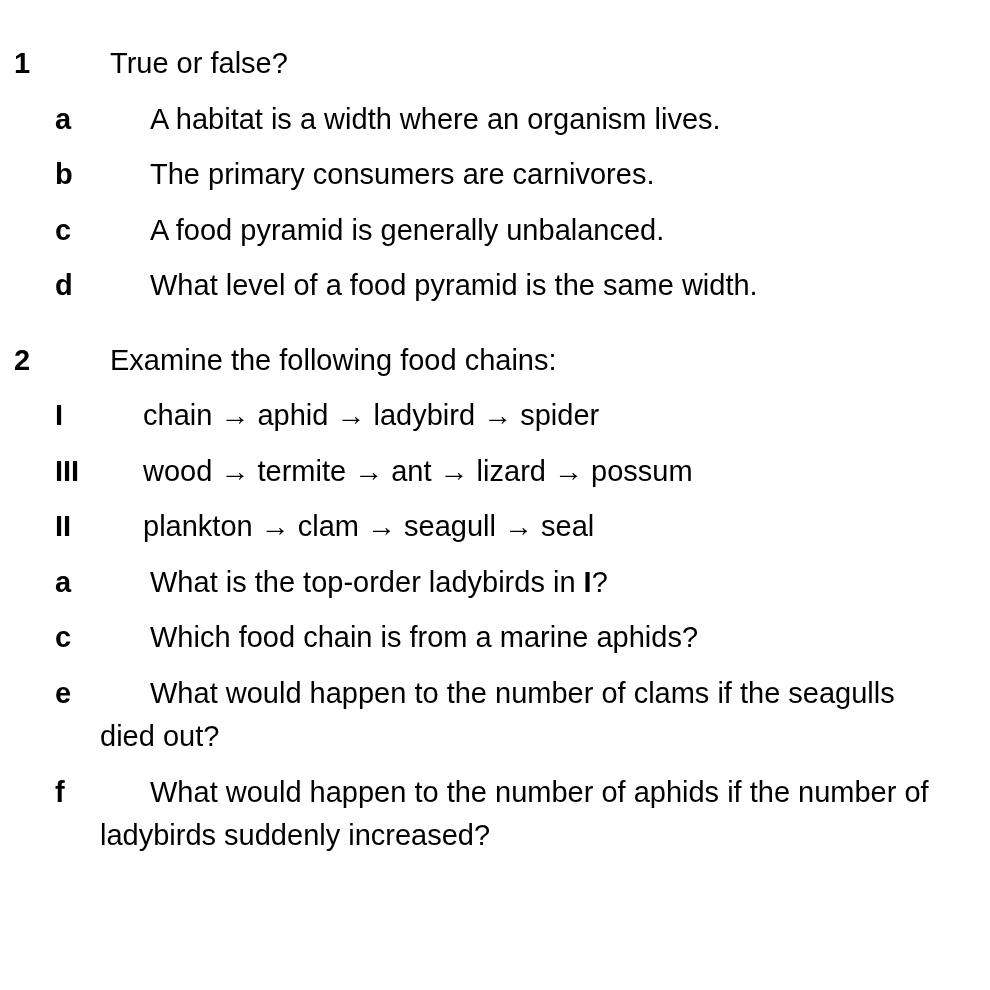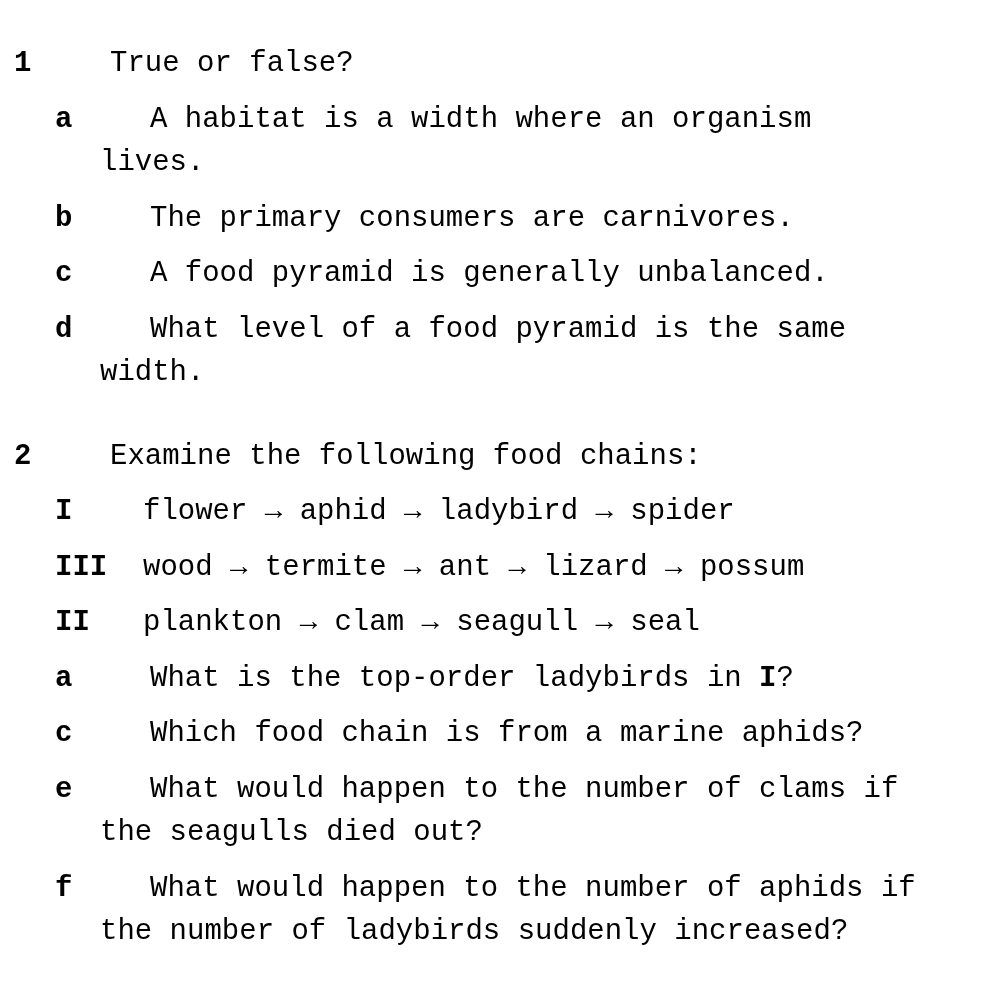--- a/index.html
+++ b/index.html
@@ -11,21 +11,21 @@
     width: 990px;
     height: 990px;
     box-sizing: border-box;
     padding: 42px 20px 20px 14px;
     font-family: "Liberation Sans", "DejaVu Sans", sans-serif;
     font-size: 29px;
     line-height: 1.5;
     color: #000000;
     overflow: hidden;
   }
-  .question { margin: 0 0 6px 0; font-family: Liberation Mono, monospace; }
+  .question { margin: 0 0 6px 0; }
   .q-header {
     margin: 0 0 12px 0;
     white-space: nowrap;
   }
   .q-num {
     display: inline-block;
     width: 96px;
     font-weight: 700;
     text-indent: 0;
   }
@@ -44,21 +44,21 @@
     vertical-align: top;
   }
   .chain-label {
     display: inline-block;
     width: 88px;
     font-weight: 700;
     text-indent: 0;
     vertical-align: top;
   }
   .bold-inline { font-weight: 700; }
-  .section-2 { margin-top: 40px; }
+  .section-2 { margin-top: 31px; }
 </style>
 </head>
 <body>
 
 <div class="question">
   <p class="q-header">
     <span class="q-num">1</span><span class="q-prompt">True or false?</span>
   </p>
   <p class="sub-item">
     <span class="sub-label">a</span><span>A habitat is a width where an organism lives.</span>
@@ -73,21 +73,21 @@
     <span class="sub-label">d</span><span>What level of a food pyramid is the same width.</span>
   </p>
 </div>
 
 <div class="question section-2">
   <p class="q-header">
     <span class="q-num">2</span><span class="q-prompt">Examine the following food chains:</span>
   </p>
 
   <p class="sub-item">
-    <span class="chain-label">I</span><span>flower → aphid → ladybird → spider</span>
+    <span class="chain-label">I</span><span>chain → aphid → ladybird → spider</span>
   </p>
   <p class="sub-item">
     <span class="chain-label">III</span><span>wood → termite → ant → lizard → possum</span>
   </p>
   <p class="sub-item">
     <span class="chain-label">II</span><span>plankton → clam → seagull → seal</span>
   </p>
 
   <p class="sub-item">
     <span class="sub-label">a</span><span><span>What is the top-order ladybirds in </span><span class="bold-inline">I</span><span>?</span></span>

